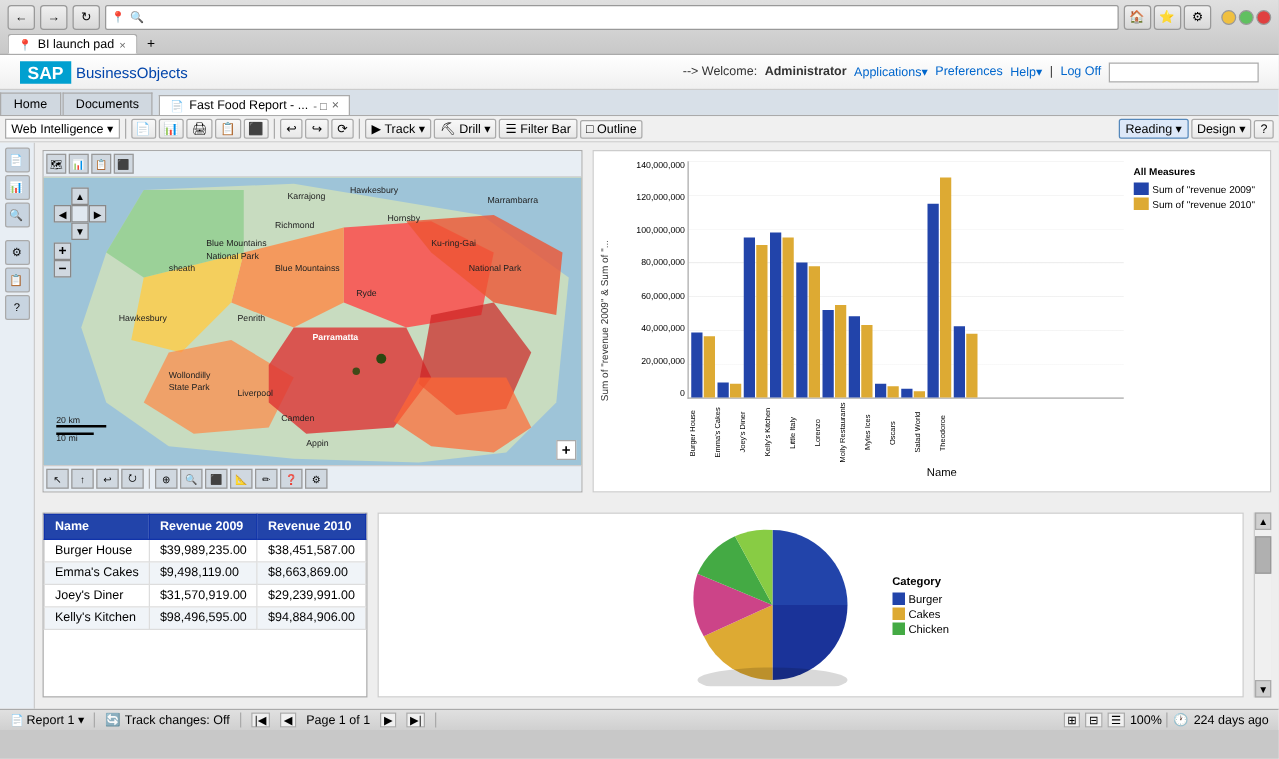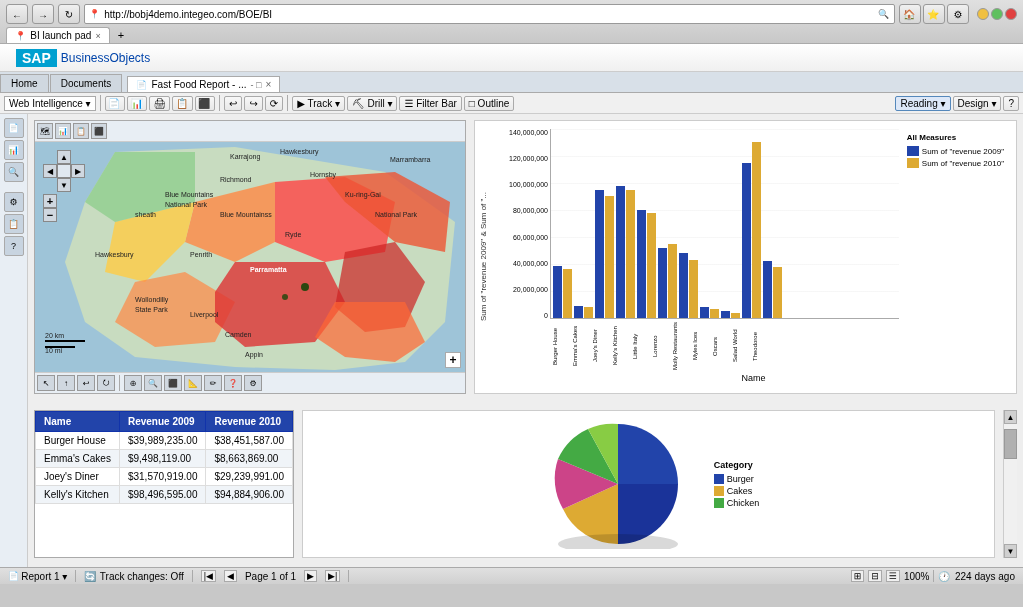--- a/index.html
+++ b/index.html
@@ -64,21 +64,20 @@
 </head>
 <body>
 
 <div style="background: linear-gradient(to bottom,#e0e0e0,#c8c8c8); padding:4px 6px 0; border-bottom:1px solid #aaa;">
   <div style="display:flex; align-items:center; gap:4px; margin-bottom:3px;">
     <button class="nav-btn">←</button>
     <button class="nav-btn">→</button>
     <button class="nav-btn">↻</button>
     <div style="flex:1; display:flex; align-items:center; background:white; border:1px solid #999; border-radius:2px; padding:0 4px; height:20px;">
       <span style="font-size:9px; margin-right:4px;">📍</span>
-      <input type="text" style="border: none; outline: none; font-size: 10px; flex: 1 1 0%;" value="http://bobj4demo.integeo.com/BOE/BI">
       <span style="font-size:9px; color:#666;">🔍</span>
     </div>
     <div style="display:flex; gap:2px;">
       <button class="nav-btn">🏠</button>
       <button class="nav-btn">⭐</button>
       <button class="nav-btn">⚙</button>
     </div>
     <div style="display:flex; gap:2px; margin-left:4px;">
       <div class="browser-btn min"></div>
       <div class="browser-btn max"></div>
@@ -94,20 +93,30 @@
     <div style="padding:2px 6px; font-size:11px; cursor:pointer;">+</div>
   </div>
 </div>
 
 <div class="app">
 
   <div class="sap-header" style="min-height:28px;">
     <div class="sap-logo-img">
       <div class="sap-box">SAP</div>
       <span style="font-size:12px; color:#0044aa; font-weight:normal;">BusinessObjects</span>
+    </div>
+    <div class="sap-header-right">
+      <span>--&gt; Welcome:</span>
+      <strong>Administrator</strong>
+      <span style="color:#0066cc; cursor:pointer;">Applications▾</span>
+      <span style="color:#0066cc; cursor:pointer;">Preferences</span>
+      <span style="color:#0066cc; cursor:pointer;">Help▾</span>
+      <span>|</span>
+      <span style="color:#0066cc; cursor:pointer;">Log Off</span>
+      <input type="text" style="width: 120px; height: 16px; border: 1px solid rgb(170, 170, 170); font-size: 10px; padding: 0px 2px;">
     </div>
   </div>
 
   <div style="display:flex; background:#d8e0e8; border-bottom:1px solid #aaa; align-items:flex-end; padding-top:2px;">
     <div class="app-tab">
       <span>Home</span>
     </div>
     <div class="app-tab">
       <span>Documents</span>
     </div>

